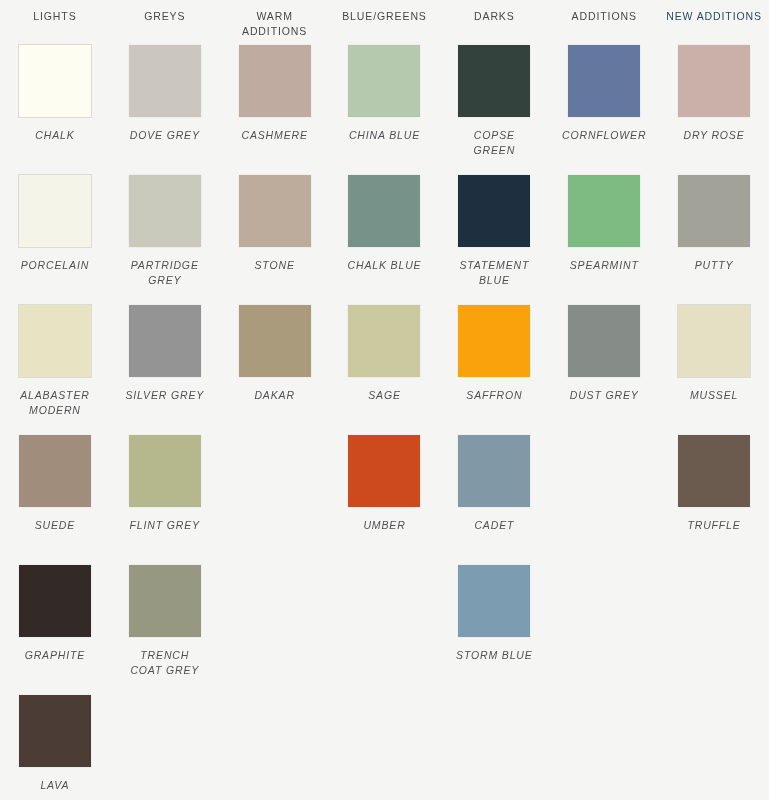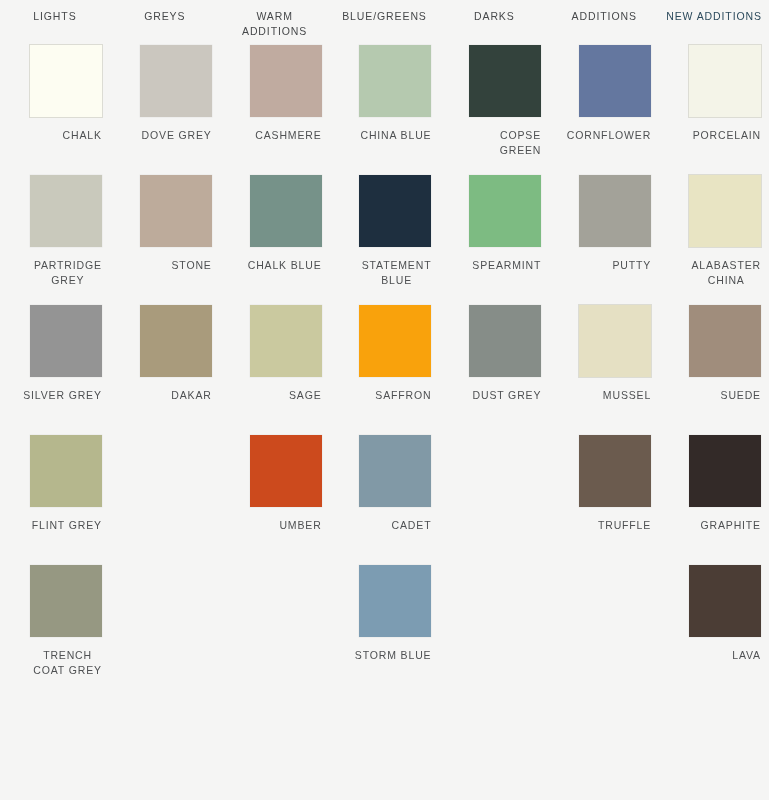--- a/index.html
+++ b/index.html
@@ -50,23 +50,24 @@
   .swatch-grid {
     display: grid;
     grid-template-columns: repeat(7, 1fr);
     width: 769px;
     margin-top: 6px;
   }
 
   .cell {
     display: flex;
     flex-direction: column;
-    align-items: flex-end;
-    padding: 0 8px;
+    align-items: center;
+    padding: 0 0;
     height: 130px;
+    font-style: italic;
   }
 
   .cell.empty { visibility: hidden; }
 
   .swatch {
     width: 72px;
     height: 72px;
     display: block;
     box-shadow: 0 0 0 0.5px rgba(0,0,0,0.06);
   }
@@ -121,20 +122,24 @@
       <div class="cell">
         <div class="swatch" style="background: rgb(51, 66, 60);"></div>
         <div class="swatch-label">COPSE
 GREEN</div>
       </div>
       <div class="cell">
         <div class="swatch" style="background: rgb(100, 119, 159);"></div>
         <div class="swatch-label">CORNFLOWER</div>
       </div>
       <div class="cell">
+        <div class="swatch" style="background: rgb(201, 176, 168);"></div>
+        <div class="swatch-label">DRY ROSE</div>
+      </div>
+      <div class="cell">
         <div class="swatch bordered" style="background: rgb(244, 244, 232);"></div>
         <div class="swatch-label">PORCELAIN</div>
       </div>
       <div class="cell">
         <div class="swatch" style="background: rgb(201, 201, 188);"></div>
         <div class="swatch-label">PARTRIDGE
 GREY</div>
       </div>
       <div class="cell">
         <div class="swatch" style="background: rgb(189, 171, 155);"></div>
@@ -153,21 +158,21 @@
         <div class="swatch" style="background: rgb(125, 187, 130);"></div>
         <div class="swatch-label">SPEARMINT</div>
       </div>
       <div class="cell">
         <div class="swatch" style="background: rgb(163, 162, 153);"></div>
         <div class="swatch-label">PUTTY</div>
       </div>
       <div class="cell">
         <div class="swatch bordered" style="background: rgb(232, 228, 195);"></div>
         <div class="swatch-label">ALABASTER
-CHINA</div>
+MODERN</div>
       </div>
       <div class="cell">
         <div class="swatch" style="background: rgb(148, 148, 148);"></div>
         <div class="swatch-label">SILVER GREY</div>
       </div>
       <div class="cell">
         <div class="swatch" style="background: rgb(169, 155, 124);"></div>
         <div class="swatch-label">DAKAR</div>
       </div>
       <div class="cell">

